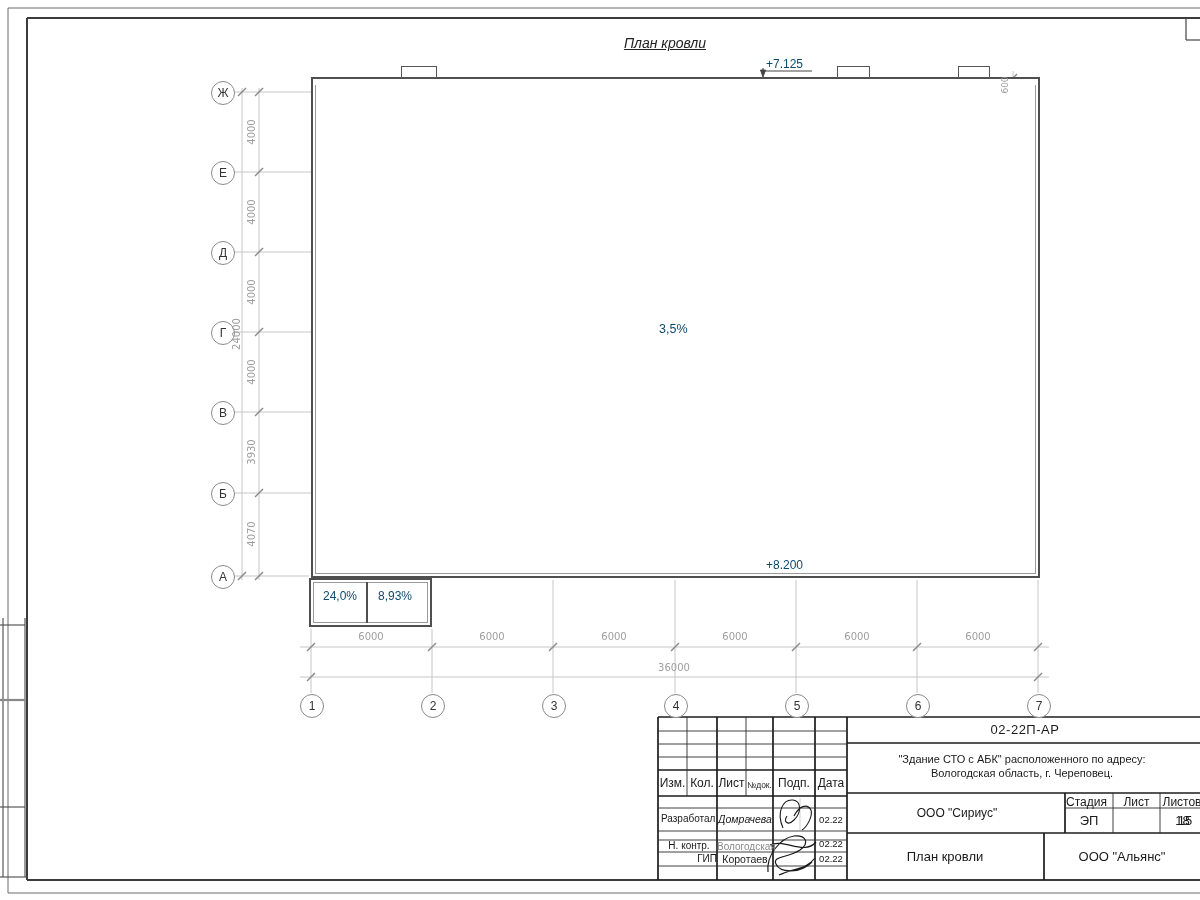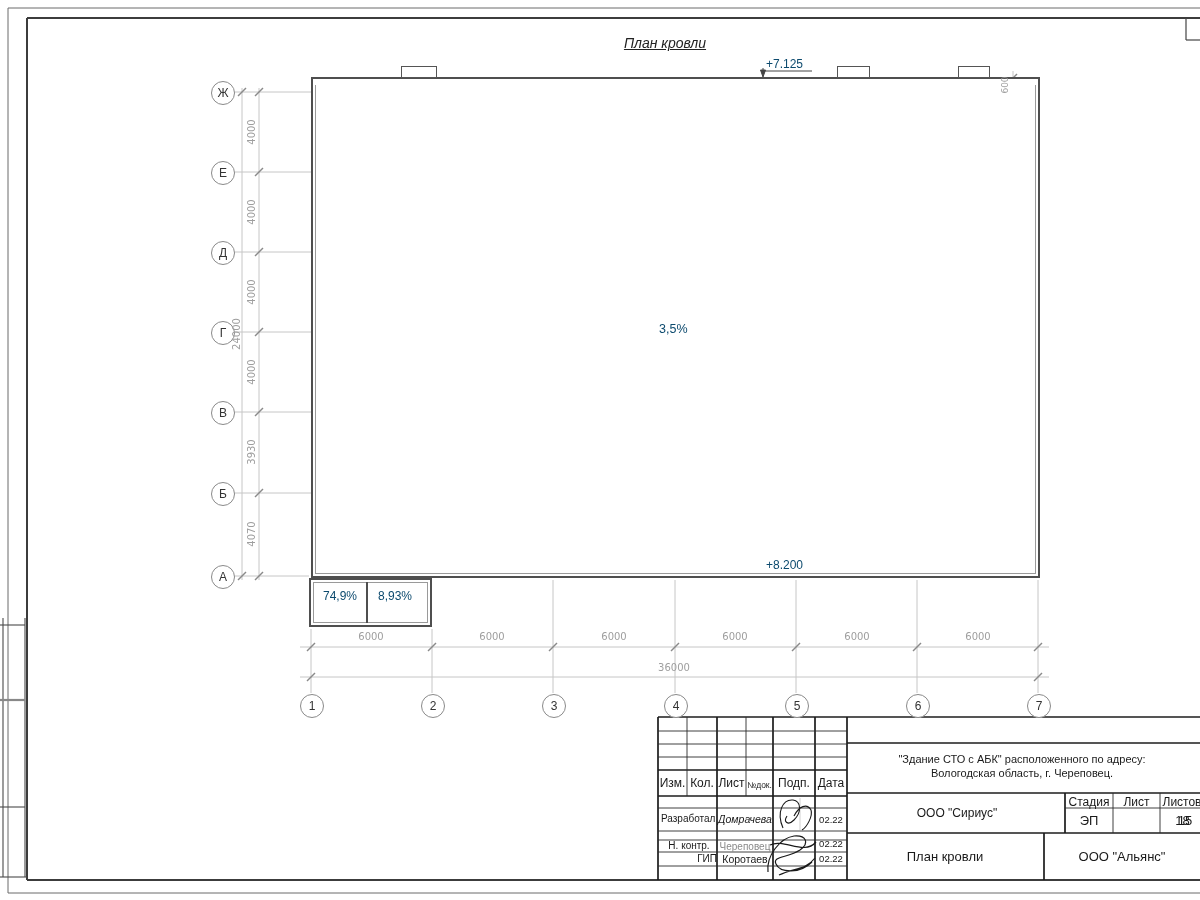--- a/index.html
+++ b/index.html
@@ -184,21 +184,21 @@
     <div class="building-inner"></div>
   </div>
   <div class="hatchbox" style="left:401px;top:66px;width:36px;height:12px;"></div>
   <div class="hatchbox" style="left:837px;top:66px;width:33px;height:12px;"></div>
   <div class="hatchbox" style="left:958px;top:66px;width:32px;height:12px;"></div>
 
   <div class="annex">
     <div class="annex-inner"></div>
     <div class="annex-div"></div>
   </div>
-  <div class="darktxt" style="left:318px;top:589px;width:44px;text-align:center;">74,9%</div>
+  <div class="darktxt" style="left:318px;top:589px;width:44px;text-align:center;">24,0%</div>
   <div class="darktxt" style="left:372px;top:589px;width:46px;text-align:center;">8,93%</div>
 
   <div class="darktxt" style="left:766px;top:57px;">+7.125</div>
   <div class="darktxt" style="left:766px;top:558px;">+8.200</div>
   <div class="darktxt" style="left:659px;top:322px;font-size:12.5px;">3,5%</div>
 
   <div class="axis-circle" style="left:211px;top:81px;">Ж</div>
   <div class="axis-circle" style="left:211px;top:161px;">Е</div>
   <div class="axis-circle" style="left:211px;top:241px;">Д</div>
   <div class="axis-circle" style="left:211px;top:321px;">Г</div>
@@ -224,44 +224,45 @@
   <div class="dimtxt rot" style="left:1005px;top:85px;font-size:9px;">600</div>
 
   <div class="dimtxt" style="left:341px;top:631px;width:60px;">6000</div>
   <div class="dimtxt" style="left:462px;top:631px;width:60px;">6000</div>
   <div class="dimtxt" style="left:584px;top:631px;width:60px;">6000</div>
   <div class="dimtxt" style="left:705px;top:631px;width:60px;">6000</div>
   <div class="dimtxt" style="left:827px;top:631px;width:60px;">6000</div>
   <div class="dimtxt" style="left:948px;top:631px;width:60px;">6000</div>
   <div class="dimtxt" style="left:644px;top:662px;width:60px;">36000</div>
 
+  <div class="tb-txt" style="left:860px;top:722px;width:330px;font-size:13px;letter-spacing:0.5px;">02-22П-АР</div>
   <div class="tb-txt" style="left:852px;top:753px;width:340px;font-size:11px;">"Здание СТО с АБК" расположенного по адресу:</div>
   <div class="tb-txt" style="left:852px;top:767px;width:340px;font-size:11px;">Вологодская область, г. Череповец.</div>
   <div class="tb-txt" style="left:857px;top:806px;width:200px;font-size:12px;">ООО "Сириус"</div>
-  <div class="tb-txt" style="left:1066px;top:795px;width:46px;font-size:12px;">Стадия</div>
+  <div class="tb-txt" style="left:1066px;top:795px;width:36px;font-size:12px;">Стадия</div>
   <div class="tb-txt" style="left:1114px;top:795px;width:45px;font-size:12px;">Лист</div>
   <div class="tb-txt" style="left:1162px;top:795px;width:40px;font-size:12px;overflow:hidden;">Листов</div>
   <div class="tb-txt" style="left:1066px;top:813px;width:46px;font-size:13px;">ЭП</div>
   <div class="tb-txt" style="left:1114px;top:813px;width:64px;font-size:13px;padding-left:39px;">15</div>
   <div class="tb-txt" style="left:1160px;top:813px;width:45px;font-size:13px;">18</div>
   <div class="tb-txt" style="left:850px;top:849px;width:190px;font-size:13px;">План кровли</div>
   <div class="tb-txt" style="left:1046px;top:849px;width:152px;font-size:13px;">ООО "Альянс"</div>
 
   <div class="tb-txt" style="left:658px;top:776px;width:29px;font-size:12px;">Изм.</div>
   <div class="tb-txt" style="left:687px;top:776px;width:30px;font-size:12px;">Кол.</div>
   <div class="tb-txt" style="left:717px;top:776px;width:29px;font-size:12px;">Лист</div>
   <div class="tb-txt" style="left:746px;top:780px;width:27px;font-size:8.5px;">№док.</div>
   <div class="tb-txt" style="left:773px;top:776px;width:42px;font-size:12px;">Подп.</div>
   <div class="tb-txt" style="left:815px;top:776px;width:32px;font-size:12px;">Дата</div>
 
   <div class="tb-txt" style="left:661px;top:813px;width:56px;font-size:10px;text-align:left;">Разработал</div>
   <div class="tb-txt" style="left:717px;top:813px;width:56px;font-size:10.5px;font-style:italic;">Домрачева</div>
   <div class="tb-txt" style="left:815px;top:814px;width:32px;font-size:9.5px;">02.22</div>
 
   <div class="tb-txt" style="left:661px;top:840px;width:56px;font-size:10px;text-align:center;">Н. контр.</div>
-  <div class="tb-txt" style="left:717px;top:841px;width:56px;font-size:10px;color:#8a8a8a;">Череповец</div>
+  <div class="tb-txt" style="left:717px;top:841px;width:56px;font-size:10px;color:#8a8a8a;">Вологодская</div>
   <div class="tb-txt" style="left:815px;top:838px;width:32px;font-size:9.5px;">02.22</div>
 
   <div class="tb-txt" style="left:661px;top:853px;width:56px;font-size:10px;text-align:right;">ГИП</div>
   <div class="tb-txt" style="left:717px;top:853px;width:56px;font-size:10.5px;">Коротаев</div>
   <div class="tb-txt" style="left:815px;top:853px;width:32px;font-size:9.5px;">02.22</div>
 
 </div>
 
 </body></html>

